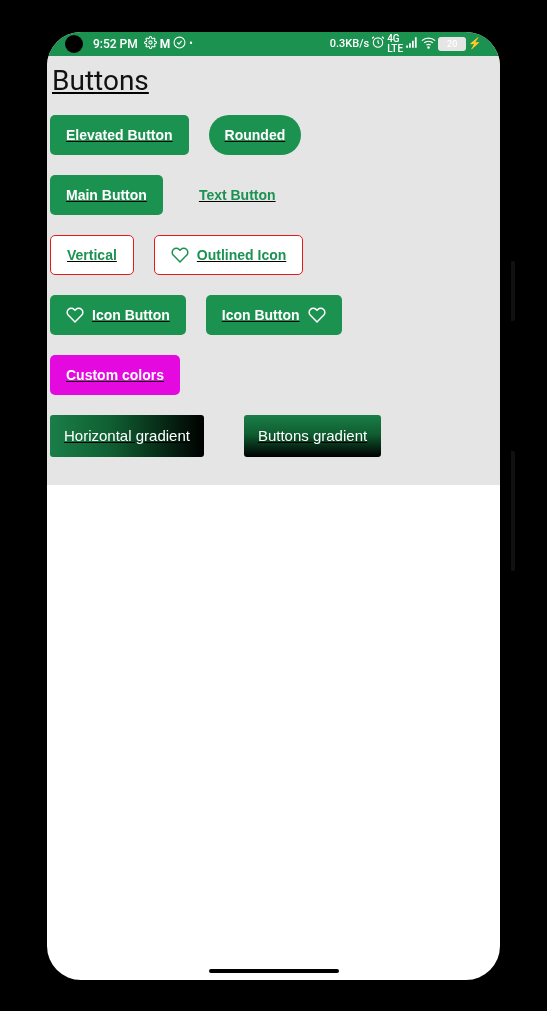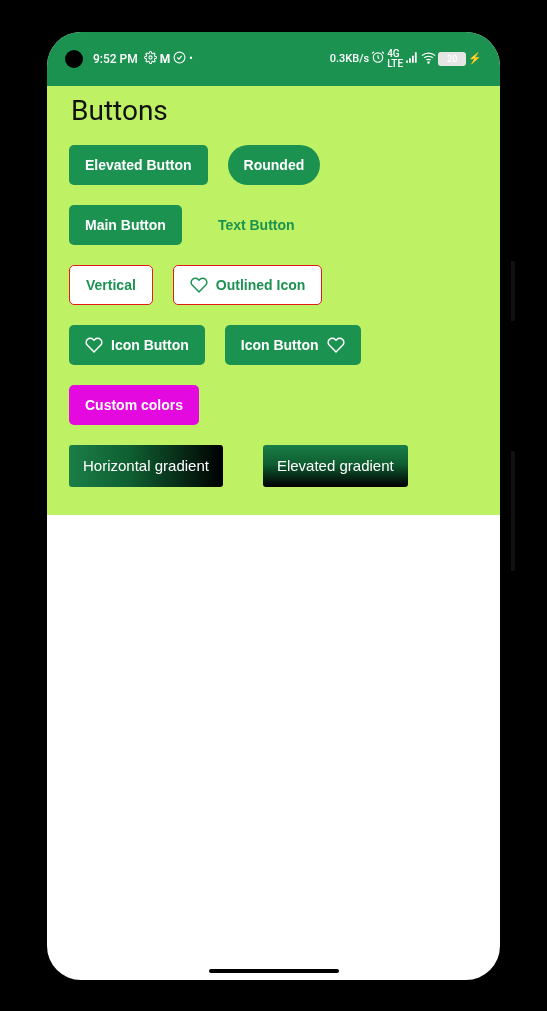--- a/index.html
+++ b/index.html
@@ -40,21 +40,21 @@
     .side-button-2 {
       position: absolute;
       right: -4px;
       top: 430px;
       width: 4px;
       height: 120px;
       background: #111;
       border-radius: 0 2px 2px 0;
     }
     .status-bar {
-      height: 54px;
+      height: 24px;
       background: #1c9251;
       color: #fff;
       display: flex;
       align-items: center;
       padding: 8px 18px;
       font-size: 12px;
       font-weight: 500;
     }
     .camera-hole {
       width: 18px;
@@ -84,22 +84,23 @@
     .battery-pill {
       border: 7px solid #e5e5e5;
       border-radius: 3px;
       padding: 0 2px;
       font-size: 9px;
       display: inline-flex;
       align-items: center;
       height: 13px;
     }
     .content {
-      padding: 8px 22px;
-      background: #bef264;
+      padding: 8px 3px;
+      background: #e5e5e5;
+      text-decoration: underline;
     }
     .page-title {
       font-size: 28px;
       font-weight: 400;
       color: #111;
       margin-bottom: 18px;
       padding-left: 2px;
     }
     .row {
       display: flex;
@@ -278,19 +279,19 @@
           </span>
         </button>
       </div>
 
       <div class="row">
         <button class="btn btn-custom">Custom colors</button>
       </div>
 
       <div class="row" style="gap:40px">
         <button class="btn btn-hgrad">Horizontal gradient</button>
-        <button class="btn btn-vgrad">Elevated gradient</button>
+        <button class="btn btn-vgrad">Buttons gradient</button>
       </div>
     </div>
 
     <div class="nav-pill"></div>
   </div>
 </div>
 
 </body></html>

